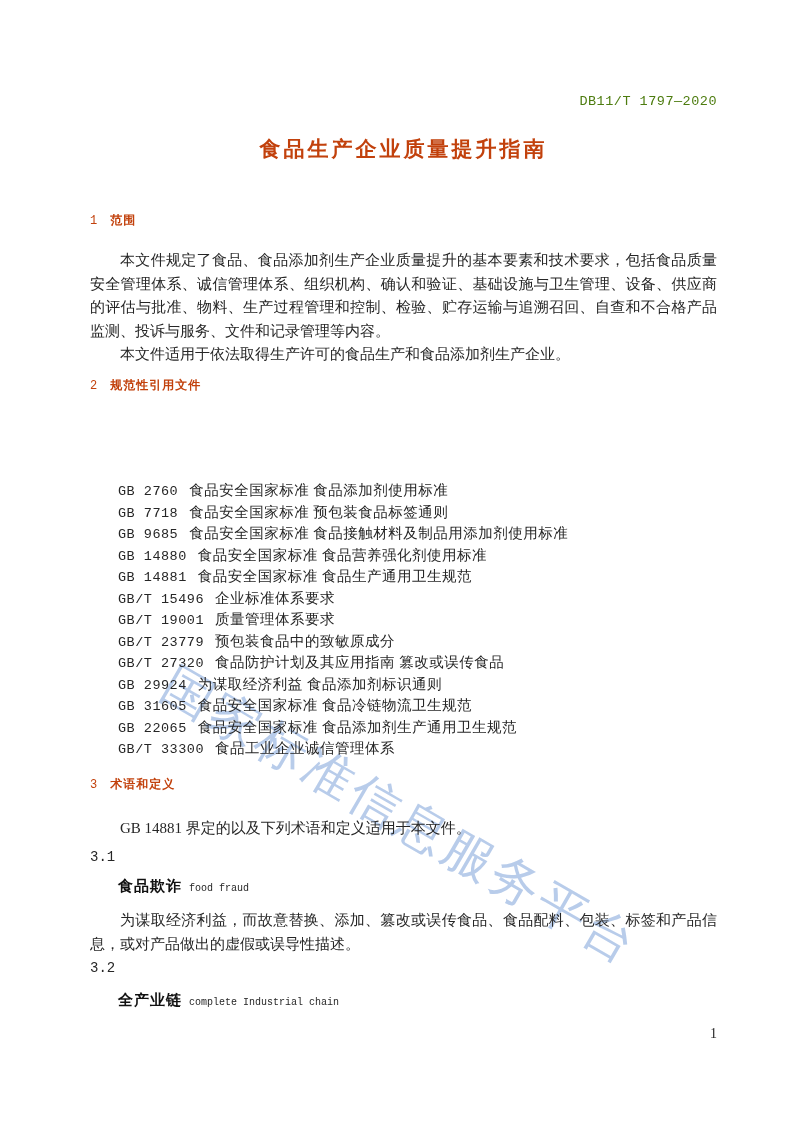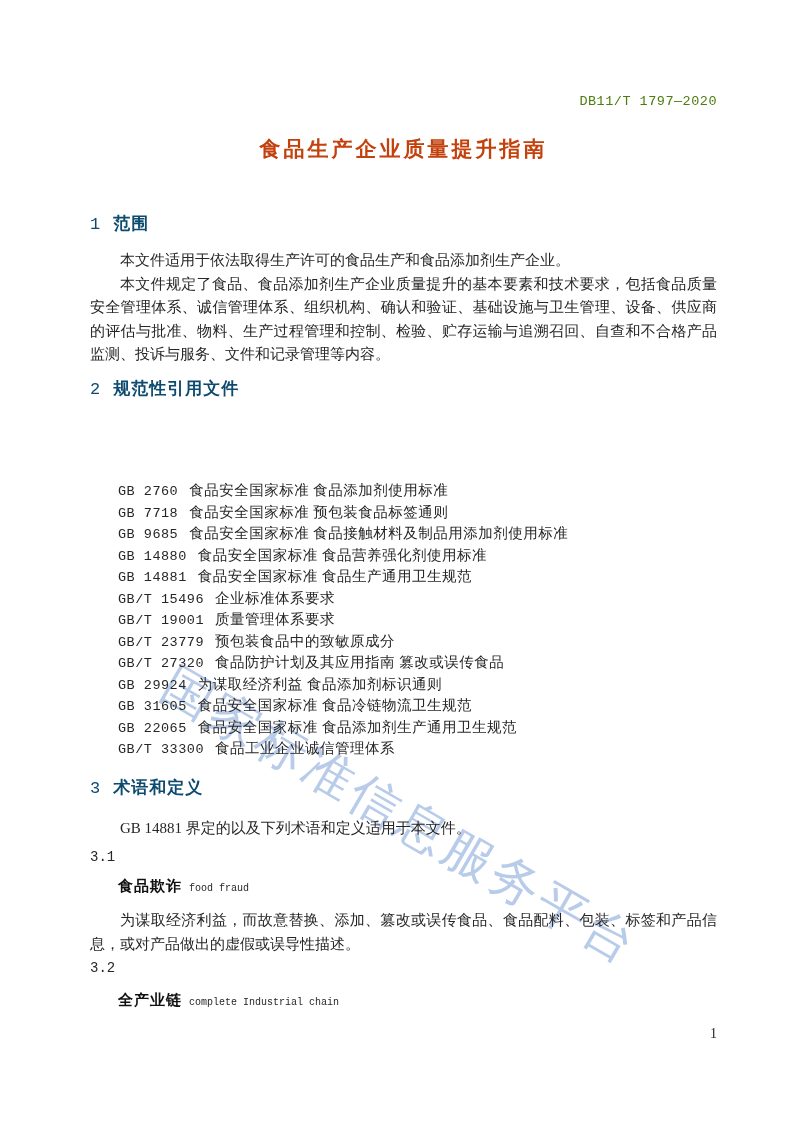--- a/index.html
+++ b/index.html
@@ -46,22 +46,22 @@
     top:135px;left:90px;right:76px;
     text-align:center;
     font-family:var(--sans);
     font-weight:700;
     font-size:21px;
     letter-spacing:3px;
     color:#c2410c;
   }
   .sec-heading{
     left:90px;right:76px;
-    font-size:17px;
-    color:#0c4a6e;
+    font-size:12px;
+    color:#c2410c;
   }
   .sec-heading .num{
     font-family:var(--mono);
     font-weight:400;
     margin-right:13px;
   }
   .sec-heading .lbl{
     font-family:var(--sans);
     font-weight:700;
     letter-spacing:1px;
@@ -135,22 +135,22 @@
   <div class="watermark" style="color: rgb(127, 163, 218);">国家标准信息服务平台</div>
 
   <div class="tl doc-code">DB11/T 1797—2020</div>
 
   <div class="tl doc-title">食品生产企业质量提升指南</div>
 
   <div class="tl sec-heading h-s1">
     <span class="num">1</span><span class="lbl">范围</span>
   </div>
   <div class="tl body-block blk-s1">
+    <p>本文件规定了食品、食品添加剂生产企业质量提升的基本要素和技术要求，包括食品质量安全管理体系、诚信管理体系、组织机构、确认和验证、基础设施与卫生管理、设备、供应商的评估与批准、物料、生产过程管理和控制、检验、贮存运输与追溯召回、自查和不合格产品监测、投诉与服务、文件和记录管理等内容。</p>
     <p>本文件适用于依法取得生产许可的食品生产和食品添加剂生产企业。</p>
-    <p>本文件规定了食品、食品添加剂生产企业质量提升的基本要素和技术要求，包括食品质量安全管理体系、诚信管理体系、组织机构、确认和验证、基础设施与卫生管理、设备、供应商的评估与批准、物料、生产过程管理和控制、检验、贮存运输与追溯召回、自查和不合格产品监测、投诉与服务、文件和记录管理等内容。</p>
   </div>
 
   <div class="tl sec-heading h-s2">
     <span class="num">2</span><span class="lbl">规范性引用文件</span>
   </div>
 
   <div class="tl ref-list">
     <div class="ref-row"><span class="ref-code">GB 2760</span><span class="ref-title">食品安全国家标准 食品添加剂使用标准</span></div>
     <div class="ref-row"><span class="ref-code">GB 7718</span><span class="ref-title">食品安全国家标准 预包装食品标签通则</span></div>
     <div class="ref-row"><span class="ref-code">GB 9685</span><span class="ref-title">食品安全国家标准 食品接触材料及制品用添加剂使用标准</span></div>

